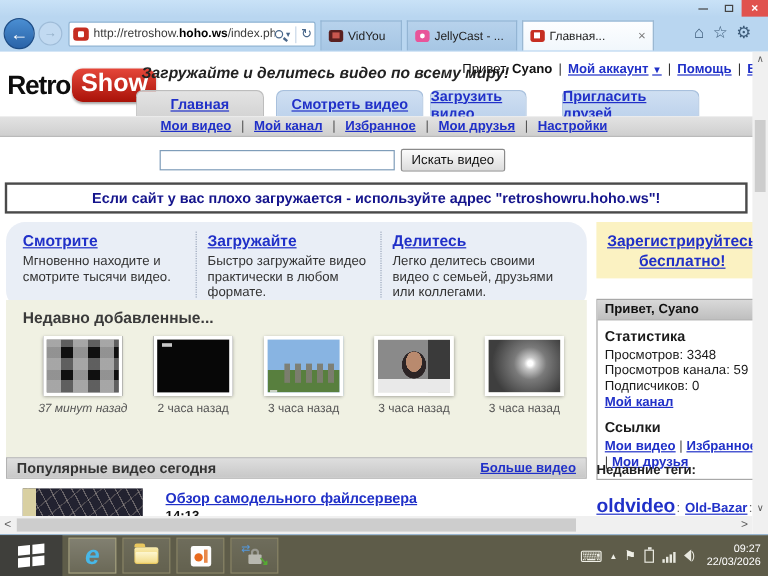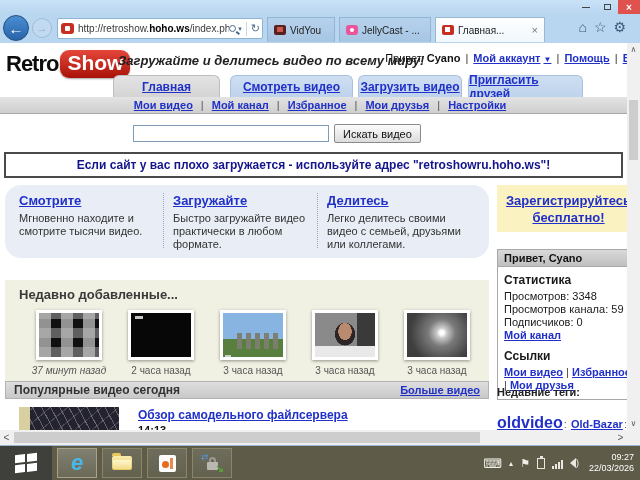--- a/index.html
+++ b/index.html
@@ -42,35 +42,35 @@
   .tab2 .tfav::after { content:""; position:absolute; left:4px; top:3px; width:4px; height:4px; background:#fff; border-radius:50%; }
   .tab3 { left:435px; width:110px; background:linear-gradient(#fdfeff,#f1f7fc); border-color:#9bb8d2; }
   .tab3 .tfav { background:#c62e21; } .tab3 .tfav::after { content:""; position:absolute; left:3px; top:2px; width:5px; height:5px; background:#fff; }
   .tabclose { margin-left:auto; color:#777; font-size:11px; padding-left:4px; }
   .chrome-icons { position:absolute; right:14px; top:5px; display:flex; gap:7px; color:#3c5a78; font-size:14px; }
 
   
   .viewport { position:absolute; left:0; top:43px; width:640px; height:402px; background:#fff; overflow:hidden; }
   a, .lnk { color:#2030c8; text-decoration:underline; font-weight:bold; cursor:pointer; }
 
-  .logo { position:absolute; left:6px; top:7px; display:flex; align-items:center; }
+  .logo { position:absolute; left:6px; top:14px; display:flex; align-items:center; }
   .logo-retro { font-size:22px; font-weight:bold; color:#0d0d0d; letter-spacing:-1px; }
   .logo-show { font-size:21px; font-weight:bold; color:#fff; background:linear-gradient(#e5473a,#a91208);
     border-radius:9px; padding:1px 7px 3px; margin-left:2px; box-shadow:0 1px 2px rgba(0,0,0,.35); }
   .tagline { position:absolute; left:118px; top:10px; font-size:13px; font-style:italic; font-weight:bold; color:#222; }
   .userbar { position:absolute; left:352px; top:9px; width:288px; font-size:11px; color:#111;
     text-align:right; white-space:nowrap; }
   .userbar .sep { color:#333; font-weight:normal; margin:0 2px; }
 
   .navtab { position:absolute; height:22px; top:32px; border-radius:6px 6px 0 0;
     display:flex; align-items:center; justify-content:center; font-size:12px;
     background:linear-gradient(#cfdff2,#bed3ec); border:1px solid #a8c0dd; border-bottom:none; }
   .navtab.active { background:linear-gradient(#e3e3e3,#d4d4d4); border-color:#bdbdbd; }
   .nt1 { left:113px; width:107px; } .nt2 { left:230px; width:123px; }
-  .nt3 { left:358px; width:104px; } .nt4 { left:468px; width:115px; }
+  .nt3 { left:358px; width:81px; } .nt4 { left:468px; width:115px; }
 
   .subnav { position:absolute; left:0; top:54px; width:640px; height:17px;
     background:linear-gradient(#e3e3e3,#cfcfcf); border-bottom:1px solid #aaa;
     display:flex; align-items:center; justify-content:center; gap:8px; font-size:11px; }
   .subnav .sep { color:#555; font-weight:normal; }
 
   .searchrow { position:absolute; left:0; top:72px; width:640px; height:36px; }
   .searchinput { position:absolute; left:133px; top:10px; width:196px; height:17px;
     border:1px solid #7f9db9; font-size:11px; padding:0 3px; }
   .searchbtn { position:absolute; left:334px; top:9px; height:19px; padding:0 8px; font-size:11px;
@@ -91,21 +91,21 @@
     text-align:center; font-size:13px; padding-top:7px; line-height:17px; white-space:nowrap; overflow:hidden; }
 
   .statsbox { position:absolute; left:497px; top:206px; width:142px; border:1px solid #a8a8a8; background:#fff; }
   .statshead { height:17px; background:linear-gradient(#d9d9d9,#bfbfbf); border-bottom:1px solid #a8a8a8;
     font-size:11px; font-weight:bold; color:#111; padding:2px 0 7px 6px; }
   .statsbody { padding:6px 6px 7px; font-size:11px; color:#1a1a1a; }
   .statsbody h4 { font-size:12px; margin-bottom:3px; } .statline { margin-bottom:1px; }
   .statsbody .links-title { margin-top:8px; }
   .statlinks { line-height:13px; } .statlinks .sep { color:#444; font-weight:normal; }
 
-  .recent { position:absolute; left:5px; top:237px; width:484px; height:142px; background:#f0f1e3;padding-left:19px; }
+  .recent { position:absolute; left:5px; top:207px; width:484px; height:142px; background:#f0f1e3;padding-left:19px; }
   .recent h3 { position:absolute; left:14px; top:7px; font-size:13px; color:#3a3a3a; }
   .thumbwrap { position:absolute; top:30px; width:92px; text-align:center; }
   .thumb { width:66px; height:50px; margin:0 auto; border:3px solid #fff; box-shadow:0 1px 3px rgba(0,0,0,.4); }
   .vtime { font-size:10px; color:#555; margin-top:5px; }
   .tw1 { left:18px;font-style:italic; } .tw2 { left:110px; } .tw3 { left:202px; } .tw4 { left:294px; } .tw5 { left:386px; }
   .t1 { background:
         repeating-linear-gradient(90deg, rgba(190,190,190,.75) 0 12px, transparent 12px 22px),
         repeating-linear-gradient(0deg, rgba(160,160,160,.55) 0 10px, transparent 10px 19px), #101010; }
   .t2 { background:linear-gradient(90deg, rgba(220,220,220,.9) 0 8px, transparent 8px) 4px 3px / 12px 3px no-repeat, #070707; }
   .t3 { background:

